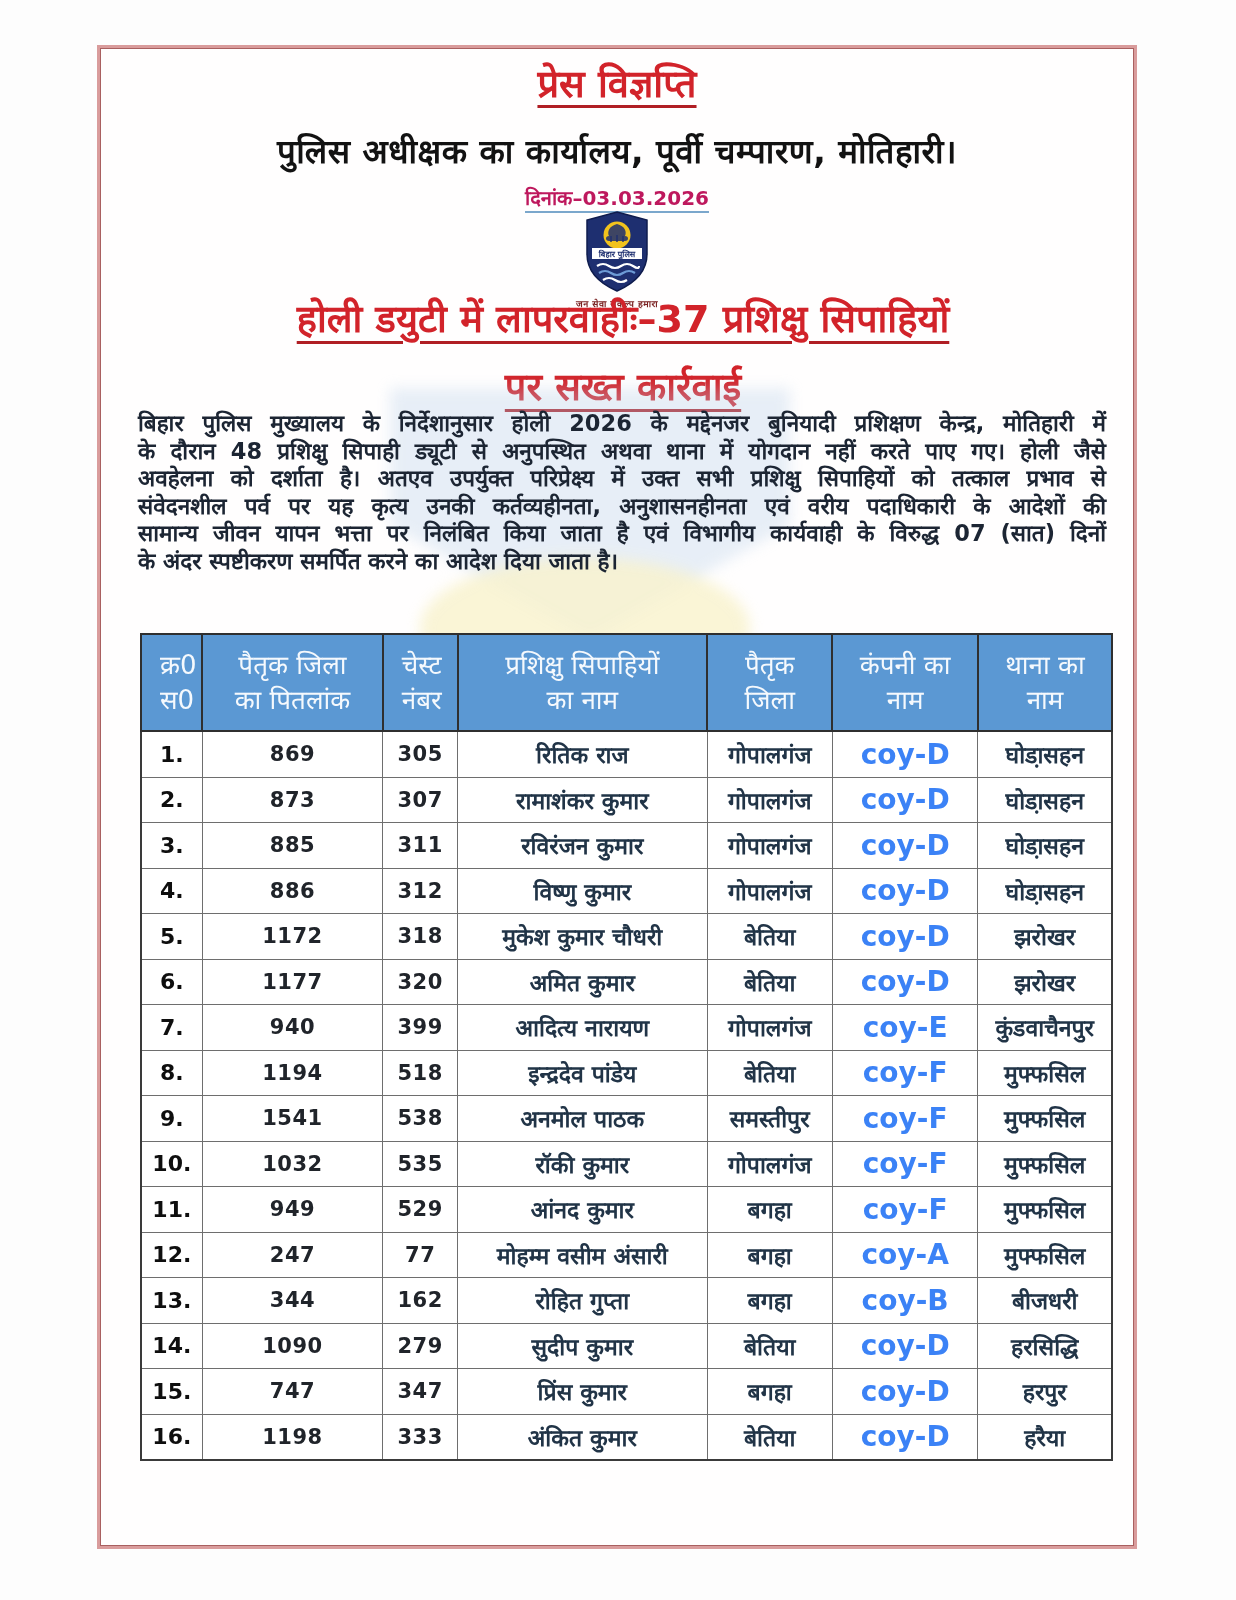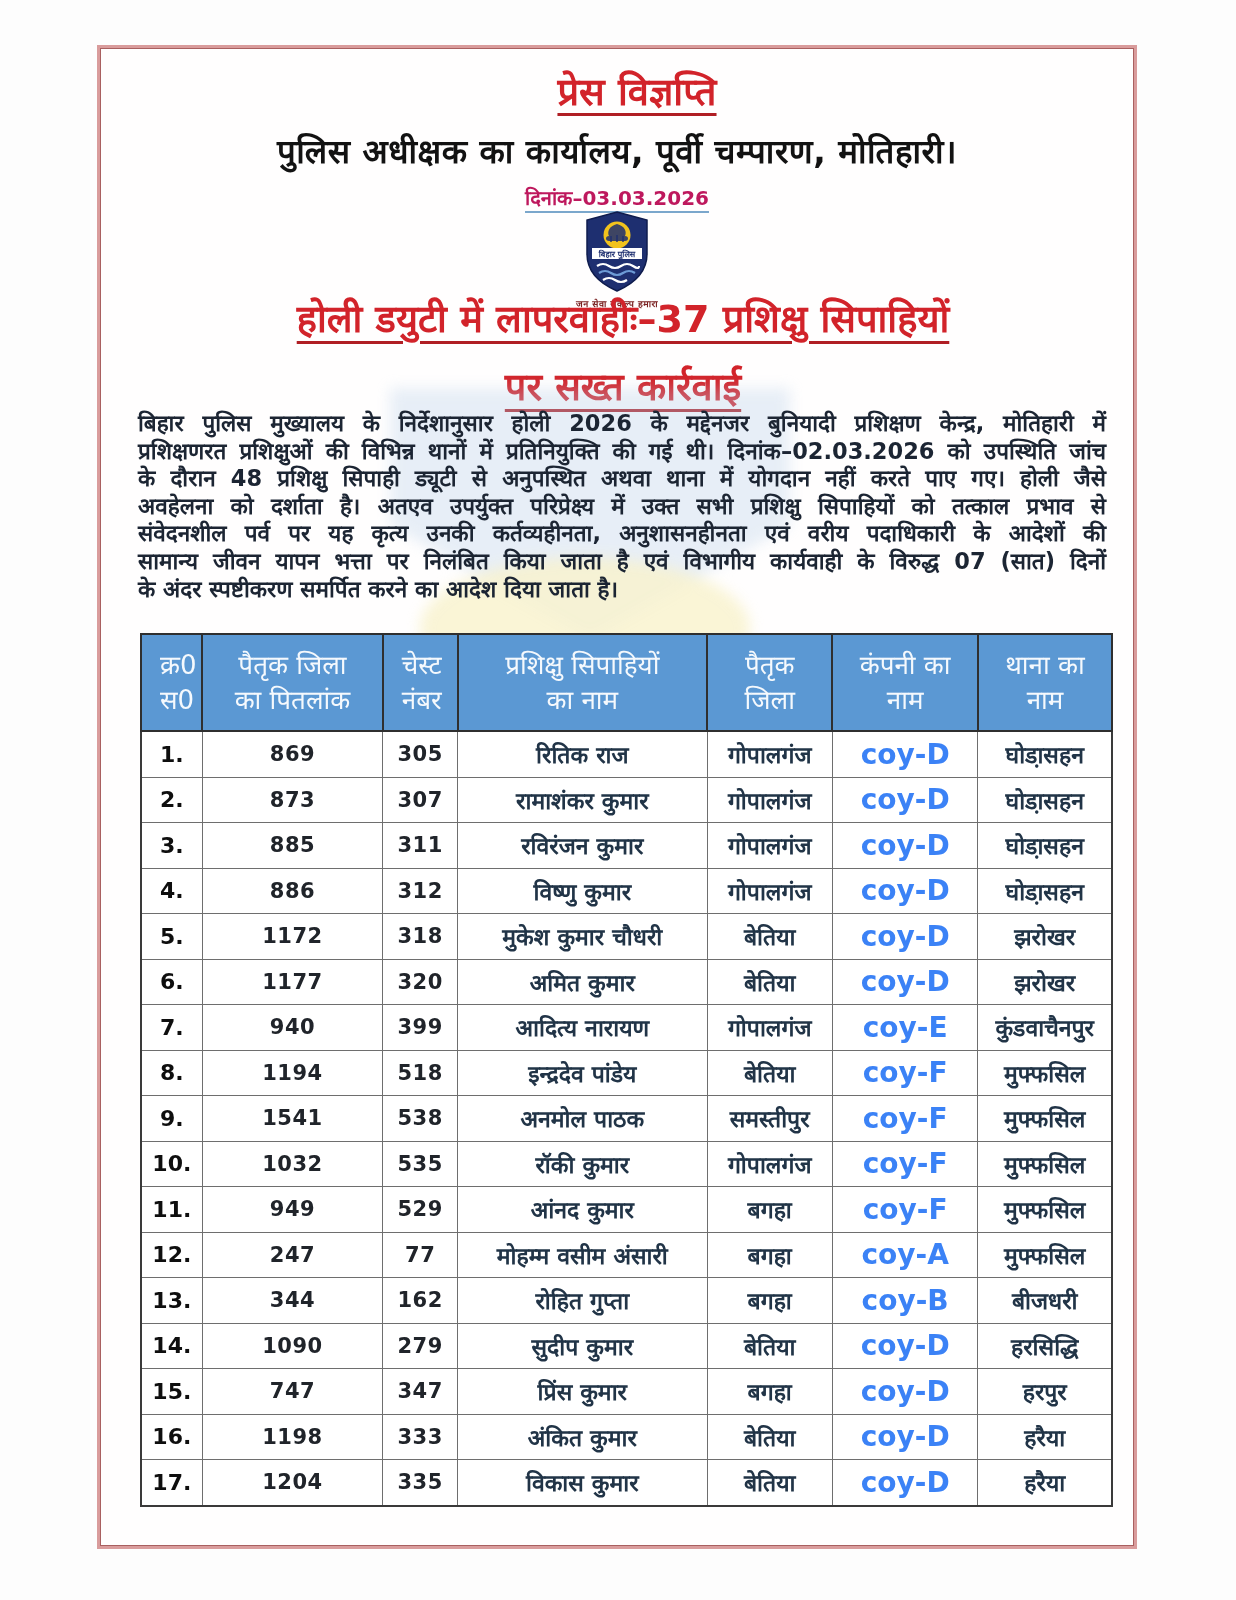--- a/index.html
+++ b/index.html
@@ -10,24 +10,23 @@
     overflow:hidden;
   }
   .frame{
     position:absolute;left:97px;top:45px;width:1034px;height:1498px;
     border:3px solid #d99c9c;
     box-shadow:inset 0 0 0 1px #a96060;
     background:#fffefe;
   }
   .center-block{position:absolute;left:0;width:100%;text-align:center;}
   .page-title{
-    top:16px;font-size:38px;font-weight:700;color:#d2232a;
+    top:8px;font-size:38px;font-weight:700;color:#d2232a;
     text-decoration:underline;text-decoration-thickness:2.5px;text-underline-offset:8px;
     text-decoration-color:#b01e24;
-    padding-left:20px;
   }
   .office-line{
     top:80px;font-size:33px;font-weight:700;color:#121212;letter-spacing:0.5px;
   }
   .date-line{
     top:136px;font-size:20px;font-weight:700;color:#be185d;
     text-decoration:underline;text-decoration-thickness:2px;text-underline-offset:6px;
     text-decoration-color:#7ba7cc;
   }
   .logo-block{top:163px;}
@@ -108,21 +107,20 @@
     <div class="heading-line">पर सख्त कार्रवाई</div>
   </div>
 
   <div class="watermark">
     <div class="wm-shield"></div>
     <div class="wm-glow"></div>
   </div>
 
   <div class="body-text">
       <div class="body-line">बिहार पुलिस मुख्यालय के निर्देशानुसार होली 2026 के मद्देनजर बुनियादी प्रशिक्षण केन्द्र, मोतिहारी में</div>
-      <div class="body-line">प्रशिक्षणरत प्रशिक्षुओं की विभिन्न थानों में प्रतिनियुक्ति की गई थी। दिनांक–02.03.2026 को उपस्थिति जांच</div>
       <div class="body-line">के दौरान 48 प्रशिक्षु सिपाही ड्यूटी से अनुपस्थित अथवा थाना में योगदान नहीं करते पाए गए। होली जैसे</div>
       <div class="body-line">अवहेलना को दर्शाता है। अतएव उपर्युक्त परिप्रेक्ष्य में उक्त सभी प्रशिक्षु सिपाहियों को तत्काल प्रभाव से</div>
       <div class="body-line">संवेदनशील पर्व पर यह कृत्य उनकी कर्तव्यहीनता, अनुशासनहीनता एवं वरीय पदाधिकारी के आदेशों की</div>
       <div class="body-line">सामान्य जीवन यापन भत्ता पर निलंबित किया जाता है एवं विभागीय कार्यवाही के विरुद्ध 07 (सात) दिनों</div>
       <div class="body-line">के अंदर स्पष्टीकरण समर्पित करने का आदेश दिया जाता है।</div>
     </div>
 
   <table class="roster">
     <colgroup>
       <col style="width:6.3%">
@@ -303,25 +301,16 @@
   </tr>
         <tr>
     <td class="c-sno">16.</td>
     <td class="c-num">1198</td>
     <td class="c-num">333</td>
     <td class="c-name">अंकित कुमार</td>
     <td class="c-dist">बेतिया</td>
     <td class="c-coy">coy-D</td>
     <td class="c-thana">हरैया</td>
   </tr>
-        <tr>
-    <td class="c-sno">17.</td>
-    <td class="c-num">1204</td>
-    <td class="c-num">335</td>
-    <td class="c-name">विकास कुमार</td>
-    <td class="c-dist">बेतिया</td>
-    <td class="c-coy">coy-D</td>
-    <td class="c-thana">हरैया</td>
-  </tr>
       </tbody>
   </table>
 
 </div>
 
 </body></html>

